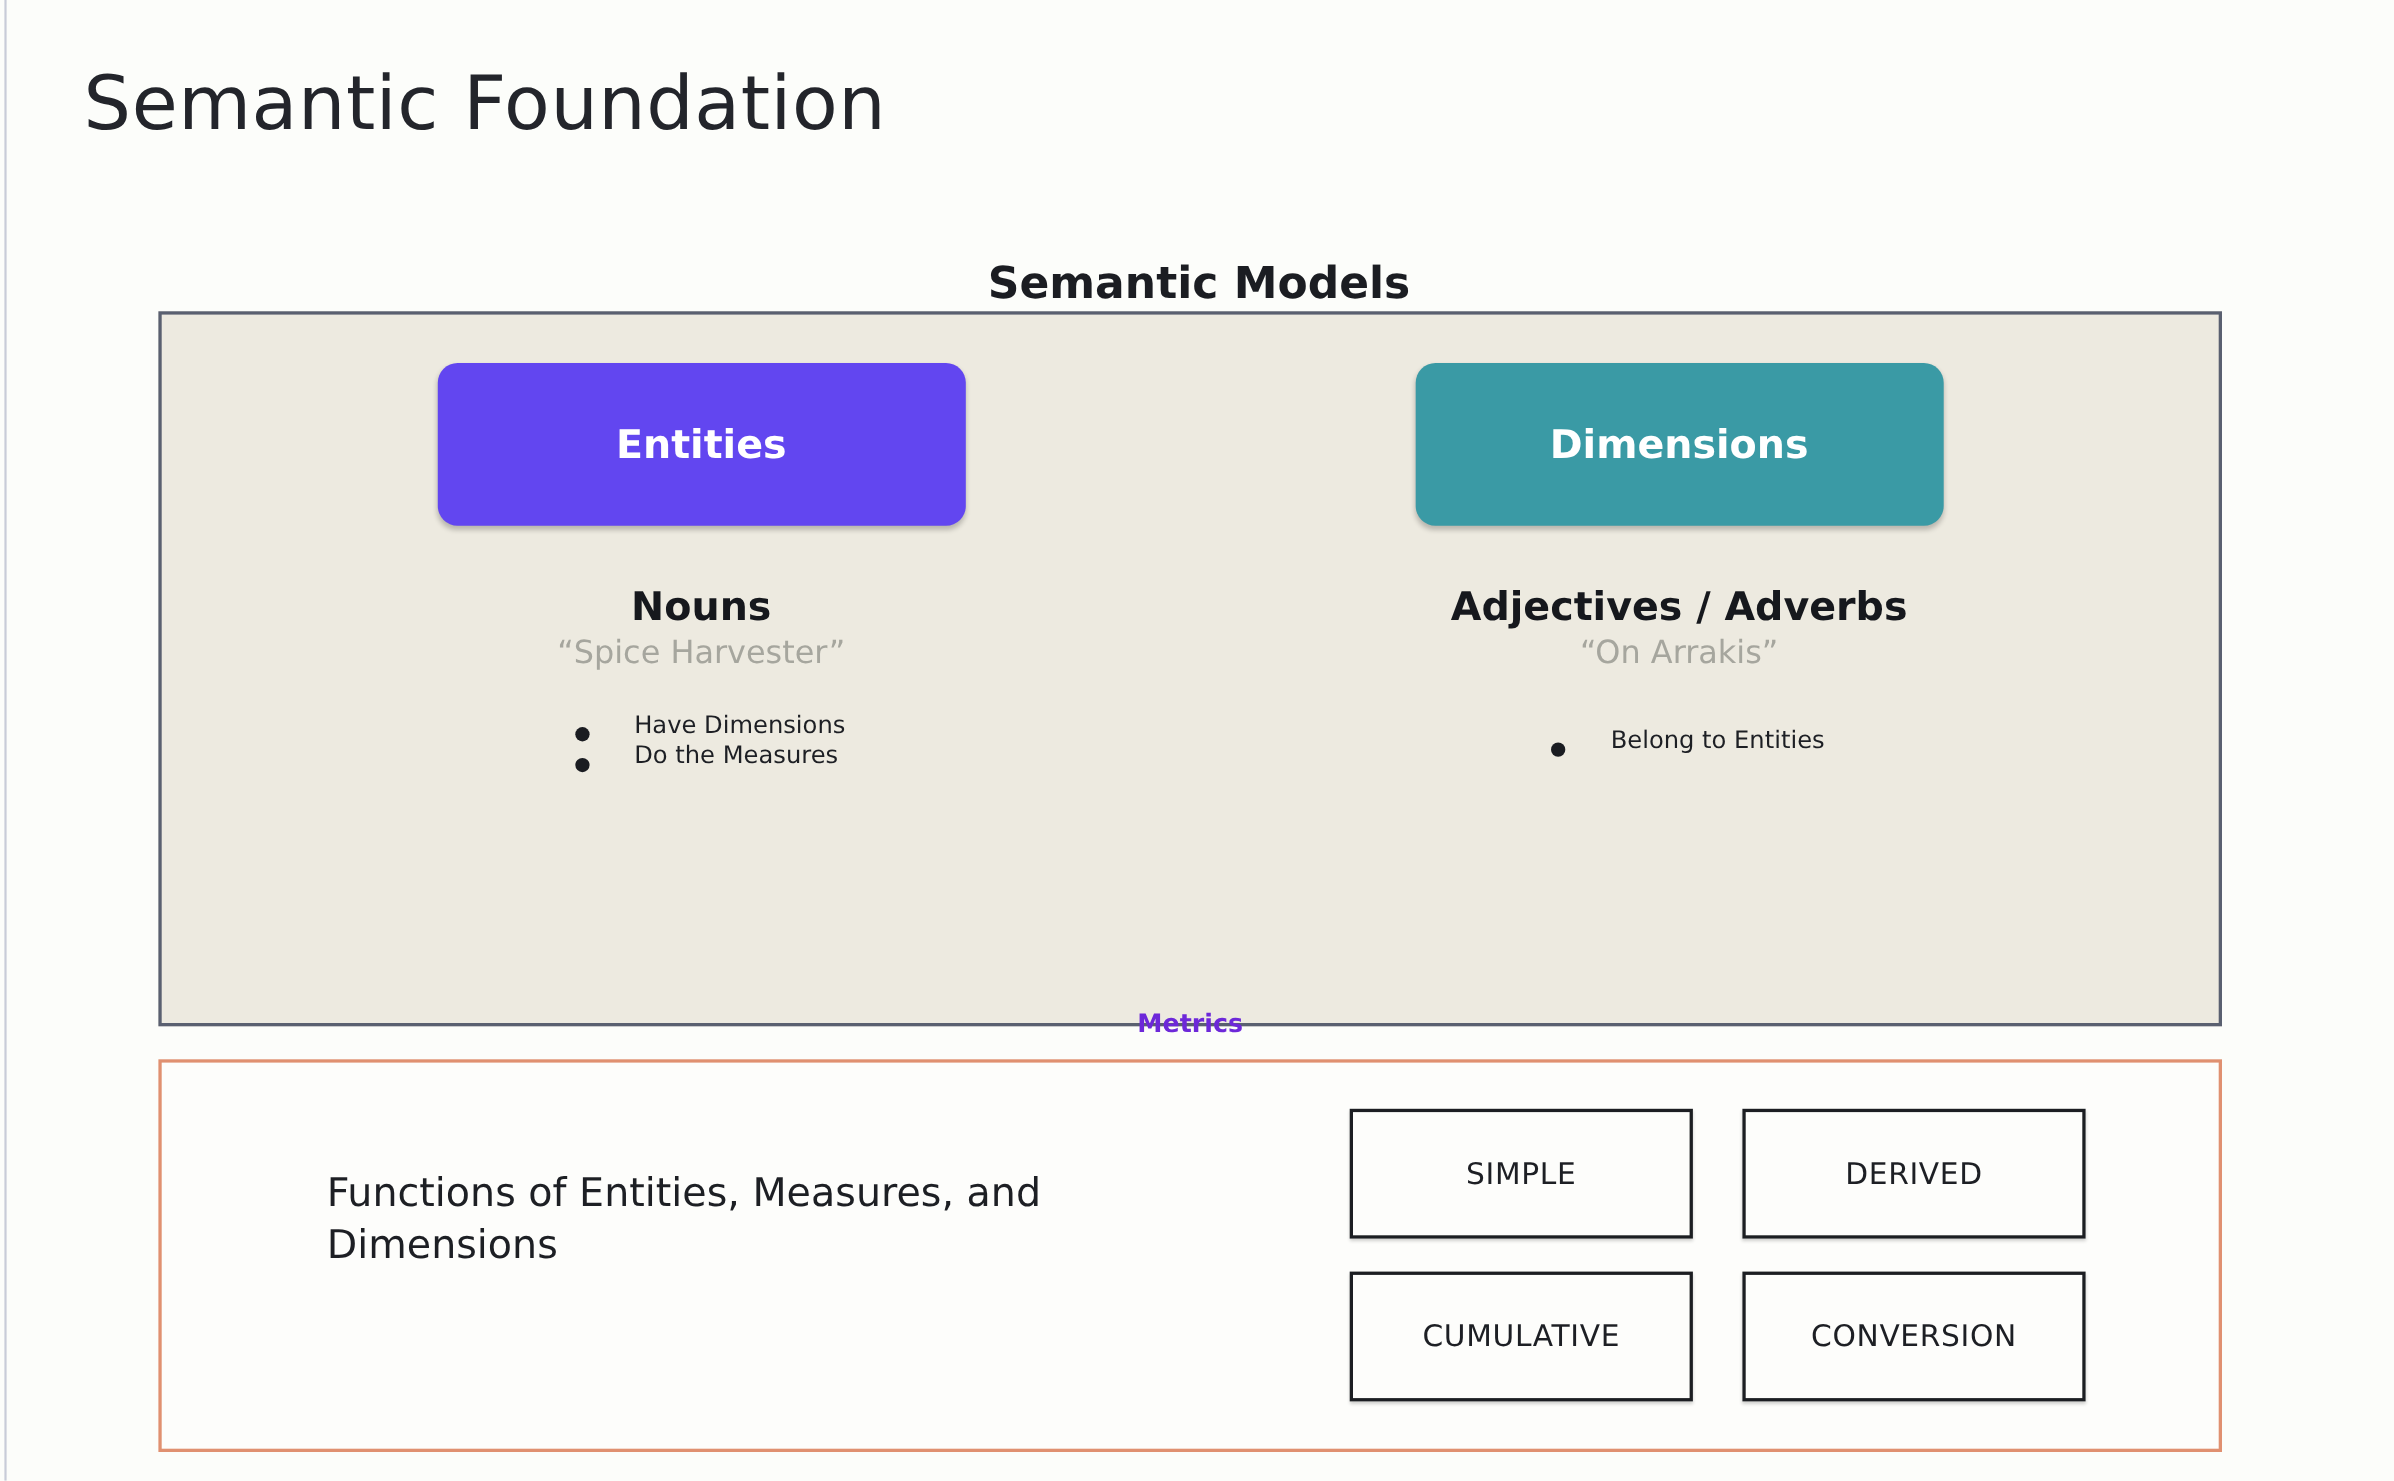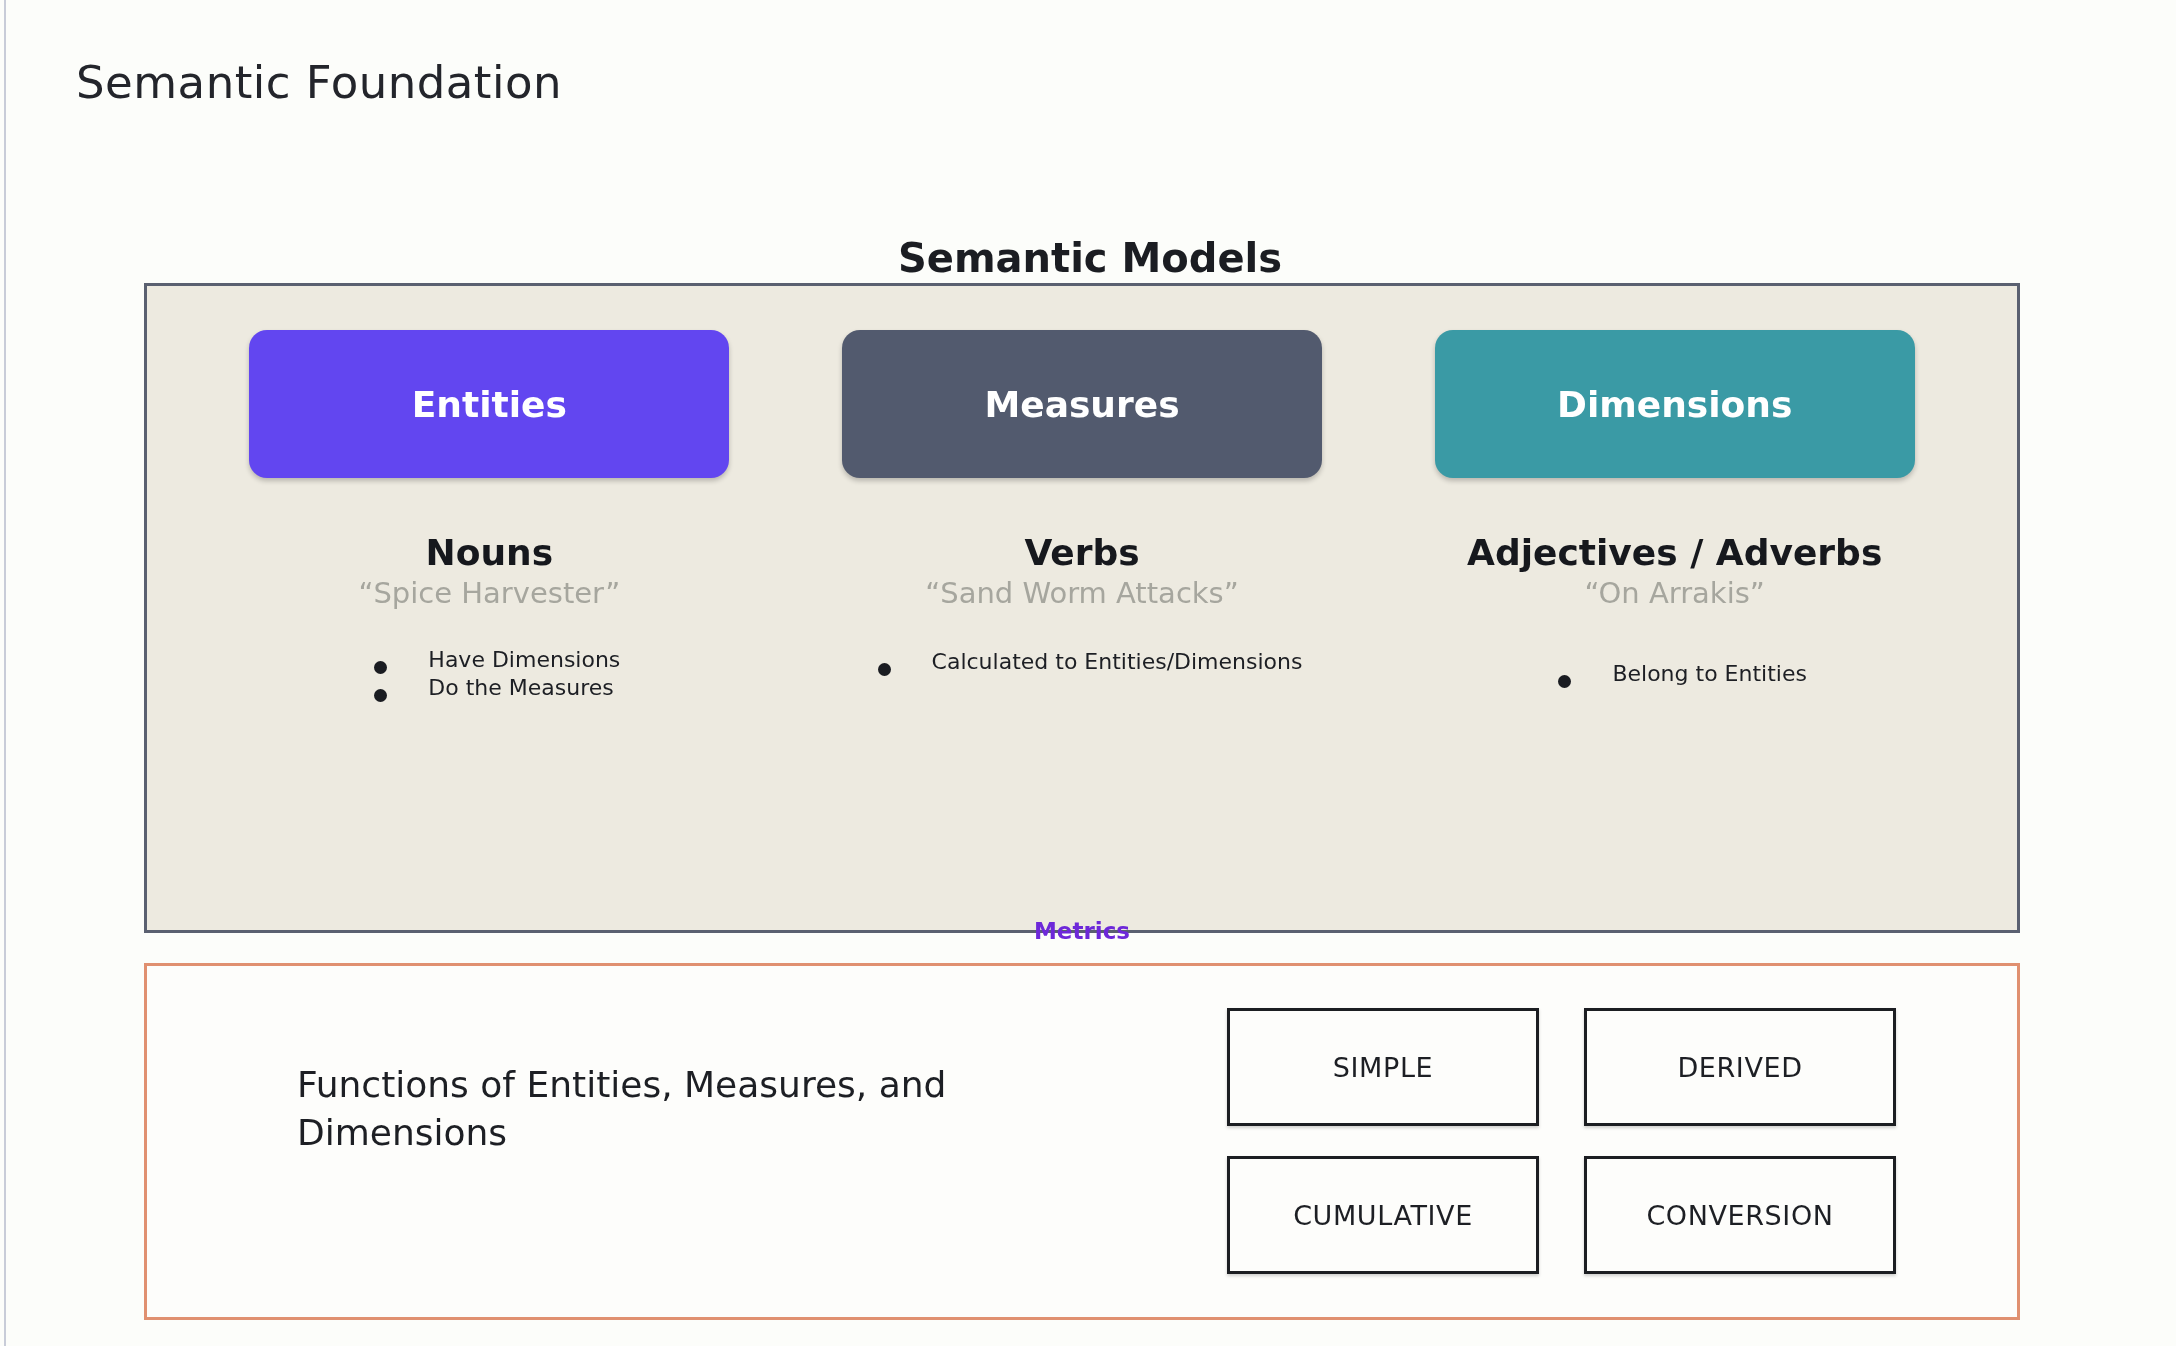--- a/index.html
+++ b/index.html
@@ -19,21 +19,21 @@
     left: 4px;
     top: 0;
     width: 2px;
     height: 1346px;
     background: #c8ccd8;
   }
   .slide-title {
     position: absolute;
     left: 76px;
     top: 58px;
-    font-size: 45px;
+    font-size: 68px;
     font-weight: 400;
     color: #23252b;
     letter-spacing: 0.5px;
     line-height: 1.1;
     font-family: "DejaVu Sans", sans-serif;
   }
 
   
   .sm-heading {
     position: absolute;
@@ -200,28 +200,20 @@
     <div class="sm-col">
       <div class="sm-chip chip-entities">Entities</div>
       <div class="pos-title">Nouns</div>
       <div class="pos-example">“Spice Harvester”</div>
       <ul class="bullets b-entities">
         <li><span class="dot"></span><span>Have Dimensions</span></li>
         <li><span class="dot"></span><span>Do the Measures</span></li>
       </ul>
     </div>
 
-    <div class="sm-col">
-      <div class="sm-chip chip-measures">Measures</div>
-      <div class="pos-title">Verbs</div>
-      <div class="pos-example">“Sand Worm Attacks”</div>
-      <ul class="bullets b-measures">
-        <li><span class="dot"></span><span>Calculated to Entities/Dimensions</span></li>
-      </ul>
-    </div>
 
     <div class="sm-col">
       <div class="sm-chip chip-dimensions">Dimensions</div>
       <div class="pos-title">Adjectives / Adverbs</div>
       <div class="pos-example">“On Arrakis”</div>
       <ul class="bullets b-dimensions">
         <li><span class="dot"></span><span>Belong to Entities</span></li>
       </ul>
     </div>
 

